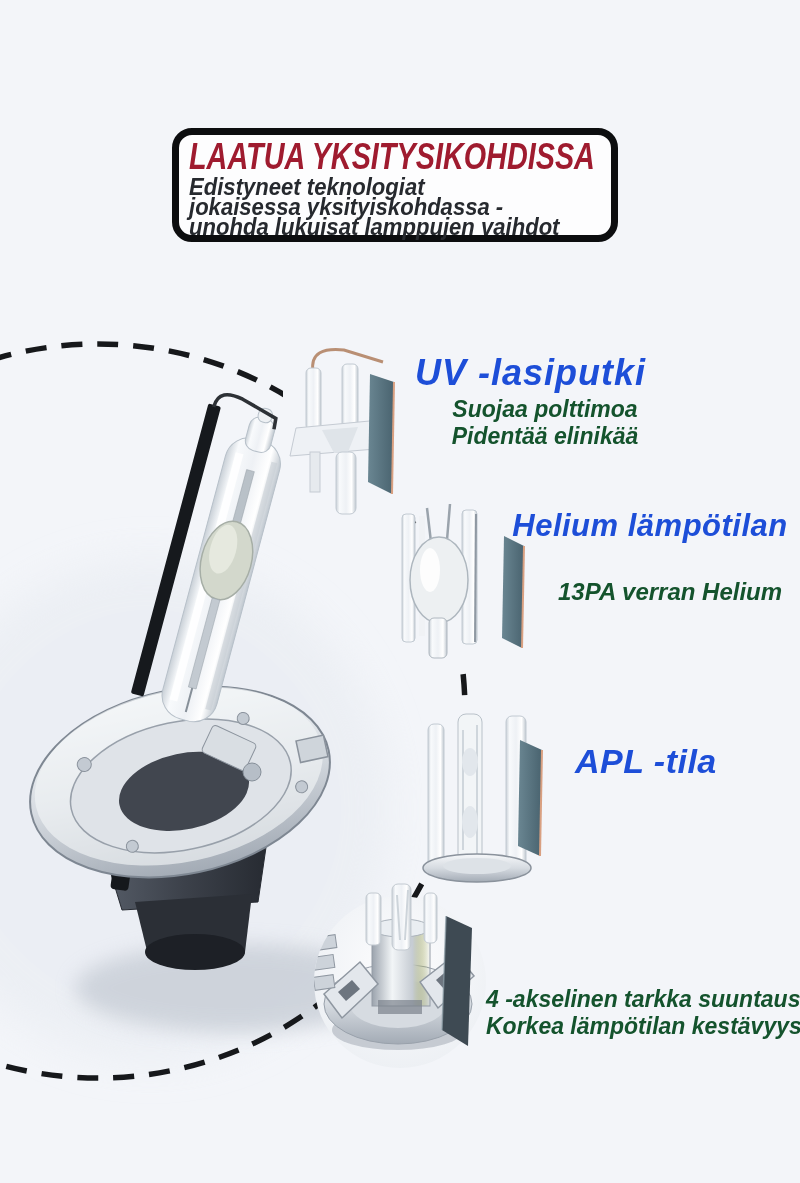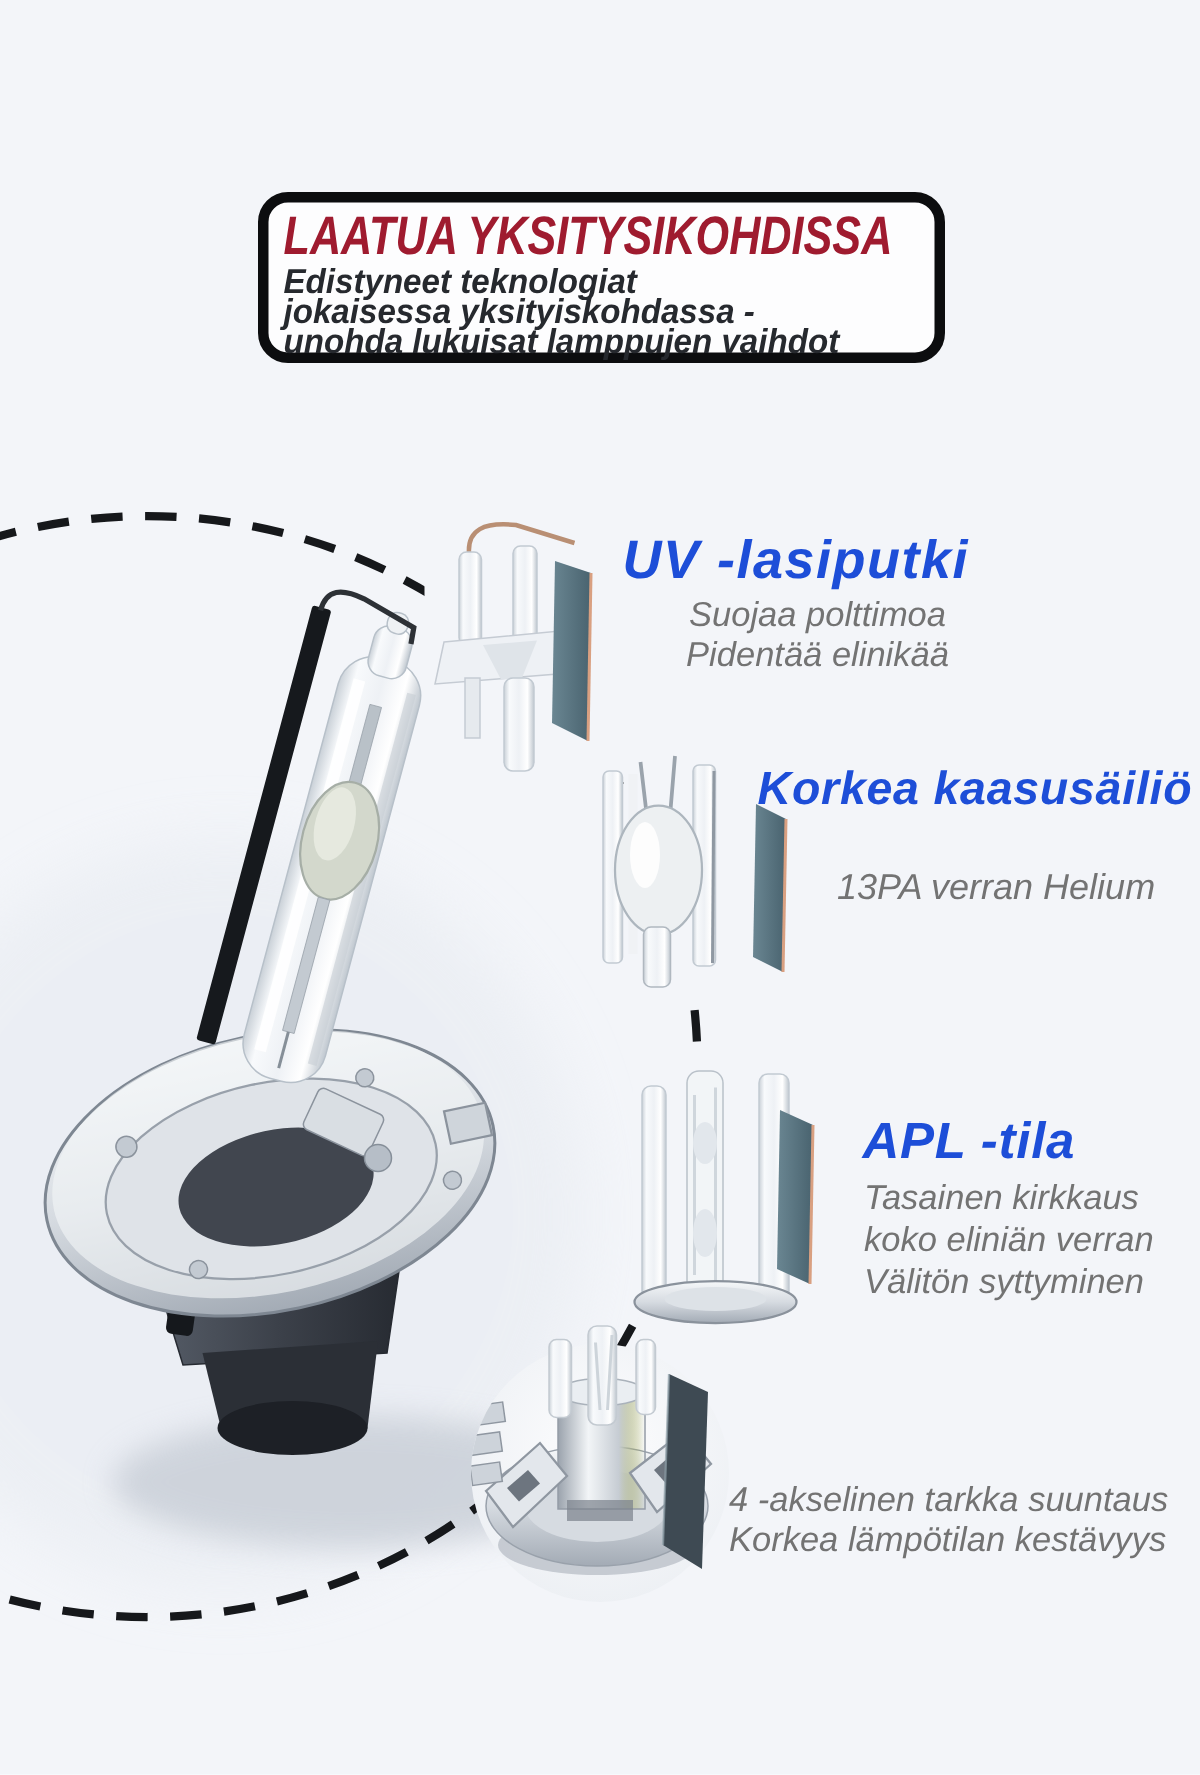--- a/index.html
+++ b/index.html
@@ -7,40 +7,40 @@
     position:relative;width:800px;height:1183px;overflow:hidden;
     background:#f3f5f9;
     font-family:"Liberation Sans",sans-serif;
   }
   .abs{position:absolute;}
   svg{display:block;}
   
   .banner{
     left:172px;top:128px;width:422px;height:98px;
     background:#fdfdfe;border:7px solid #0c0d0f;border-radius:20px;
-    padding:2px 12px 0 10px;z-index:3;
+    padding:2px 0 0 10px;z-index:3;
   }
   .banner-title{
     font-size:36px;font-weight:bold;font-style:italic;
     color:#9f1b2f;white-space:nowrap;
     transform:scaleX(.80);transform-origin:left center;
     letter-spacing:0px;line-height:40px;
   }
   .banner-line{
     font-size:23px;font-weight:bold;font-style:italic;
     color:#26292e;line-height:20px;white-space:nowrap;
     transform:scaleX(.96);transform-origin:left center;
   }
   
   .feat-h{
     position:absolute;font-weight:bold;font-style:italic;color:#1d4ed8;
     white-space:nowrap;z-index:3;letter-spacing:.5px;
   }
   .feat-sub{
-    position:absolute;font-weight:normal;font-style:italic;color:#737373;
+    position:absolute;font-weight:bold;font-style:italic;color:#14532d;
     white-space:nowrap;z-index:3;
   }
   .uv-h{left:403px;top:352px;width:255px;text-align:center;font-size:36px;letter-spacing:1px;}
   .uv-sub{left:420px;top:396px;width:250px;text-align:center;font-size:23px;line-height:27px;}
   .he-h{left:500px;top:508px;width:300px;text-align:center;font-size:31px;}
   .he-sub{left:558px;top:576px;font-size:24px;line-height:31px;}
   .apl-h{left:575px;top:742px;font-size:34px;text-align:right;}
   .apl-sub{left:576px;top:784px;font-size:23px;line-height:28px;}
   .base-h{left:475px;top:940px;font-size:33px;}
   .base-sub{left:486px;top:986px;font-size:23px;line-height:27px;}
@@ -212,30 +212,25 @@
     <div class="banner-line">jokaisessa yksityiskohdassa -</div>
     <div class="banner-line">unohda lukuisat lamppujen vaihdot</div>
   </div>
 
   <div class="feat-h uv-h">UV -lasiputki</div>
   <div class="feat-sub uv-sub">
     <div>Suojaa polttimoa</div>
     <div>Pidentää elinikää</div>
   </div>
 
-  <div class="feat-h he-h">Korkea kaasusäiliö</div>
+  <div class="feat-h he-h">Helium lämpötilan</div>
   <div class="feat-sub he-sub">
     <div>13PA verran Helium</div>
   </div>
 
   <div class="feat-h apl-h">APL -tila</div>
-  <div class="feat-sub apl-sub">
-    <div>Tasainen kirkkaus</div>
-    <div>koko eliniän verran</div>
-    <div>Välitön syttyminen</div>
-  </div>
 
   <div class="feat-sub base-sub">
     <div>4 -akselinen tarkka suuntaus</div>
     <div>Korkea lämpötilan kestävyys</div>
   </div>
 
 </div>
 
 </body></html>

